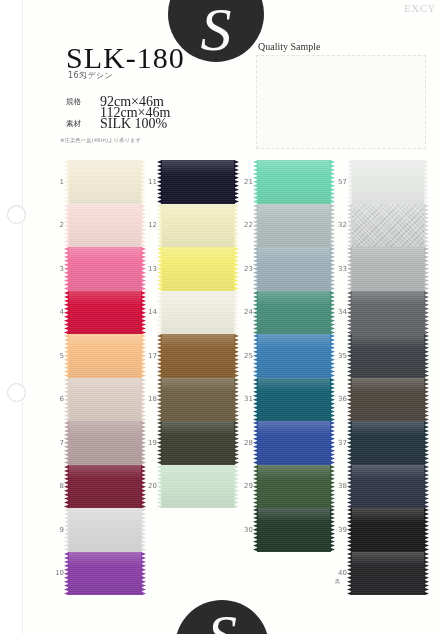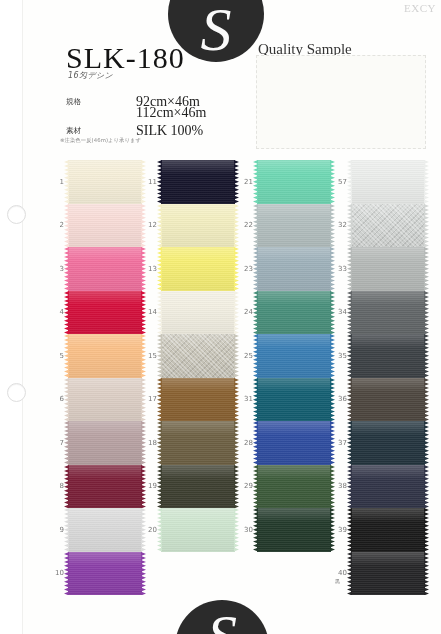--- a/index.html
+++ b/index.html
@@ -56,40 +56,39 @@
   
   .title{
     position:absolute;left:66px;top:41px;
     font-size:30px;letter-spacing:1px;color:#141414;
     font-family:"Liberation Serif",serif;
   }
   .subtitle{
     position:absolute;left:68px;top:70px;
     font-size:8px;color:#5a5a5a;letter-spacing:.4px;
     font-family:"DejaVu Sans",sans-serif;
-    font-style:italic;
   }
   .spec{
     position:absolute;left:66px;top:96px;
     font-size:7.6px;color:#2d2d2d;line-height:11px;
     font-family:"DejaVu Sans",sans-serif;
   }
-  .spec-row{display:flex;gap:36px;}
+  .spec-row{display:flex;}
   .spec-label{width:34px;color:#333;}
   .spec-val{font-family:"Liberation Serif",serif;font-size:14px;color:#222;}
   .note{
     position:absolute;left:60px;top:137px;
     font-size:5.3px;color:#888;letter-spacing:.1px;
     font-family:"DejaVu Sans",sans-serif;
   }
 
   
   .qs-label{
     position:absolute;left:258px;top:41px;
-    font-size:15px;color:#333;font-family:"Liberation Serif",serif;
+    font-size:10px;color:#333;font-family:"Liberation Serif",serif;
   }
   .qs-box{
     position:absolute;left:256px;top:55px;width:168px;height:92px;
     background:#fbfbf8;border:1px dashed #e3e3df;
   }
   .qs-ghost{
     position:absolute;left:0;top:0;right:0;bottom:0;
     opacity:.16;padding:8px 12px;box-sizing:border-box;
     font-size:5px;color:#9a9a9a;line-height:7px;
     font-family:"DejaVu Sans",sans-serif;text-align:center;
@@ -164,21 +163,21 @@
 
   <div class="spec">
     <div class="spec-row">
       <span class="spec-label">規格</span>
       <span class="spec-val">92cm×46m</span>
     </div>
     <div class="spec-row">
       <span class="spec-label"></span>
       <span class="spec-val">112cm×46m</span>
     </div>
-    <div class="spec-row" style="margin-top:7px">
+    <div class="spec-row" style="">
       <span class="spec-label">素材</span>
       <span class="spec-val">SILK 100%</span>
     </div>
   </div>
 
   <div class="note">※注染色一反(46m)より承ります</div>
 
   <div class="qs-label">Quality Sample</div>
   <div class="qs-box">
     <div class="qs-ghost"></div>
@@ -392,35 +391,20 @@
             </div>
             <div class="zig l"><svg width="5" height="43.5" viewBox="0 0 5 43.5" preserveAspectRatio="none">
             <polygon points="5,0 0,1.98 5,3.95 0,5.93 5,7.91 0,9.89 5,11.86 0,13.84 5,15.82 0,17.80 5,19.77 0,21.75 5,23.73 0,25.70 5,27.68 0,29.66 5,31.64 0,33.61 5,35.59 0,37.57 5,39.55 0,41.52 5,43.50 5,43.5" fill="#f3f0e3"></polygon>
               </svg></div>
             <div class="zig r"><svg width="5" height="43.5" viewBox="0 0 5 43.5" preserveAspectRatio="none">
             <polygon points="0,0 5,1.98 0,3.95 5,5.93 0,7.91 5,9.89 0,11.86 5,13.84 0,15.82 5,17.80 0,19.77 5,21.75 0,23.73 5,25.70 0,27.68 5,29.66 0,31.64 5,33.61 0,35.59 5,37.57 0,39.55 5,41.52 0,43.50 0,43.5" fill="#f3f0e3"></polygon>
               </svg></div>
           </div>
         </div>
         <div class="sw-row">
-          <div class="sw-num">15</div>
-          <div class="sw-chip">
-            <div class="fab" style="background: rgb(201, 198, 186);">
-              <div class="mottle"></div>
-              <div class="sheen"></div>
-            </div>
-            <div class="zig l"><svg width="5" height="43.5" viewBox="0 0 5 43.5" preserveAspectRatio="none">
-            <polygon points="5,0 0,1.98 5,3.95 0,5.93 5,7.91 0,9.89 5,11.86 0,13.84 5,15.82 0,17.80 5,19.77 0,21.75 5,23.73 0,25.70 5,27.68 0,29.66 5,31.64 0,33.61 5,35.59 0,37.57 5,39.55 0,41.52 5,43.50 5,43.5" fill="#c9c6ba"></polygon>
-              </svg></div>
-            <div class="zig r"><svg width="5" height="43.5" viewBox="0 0 5 43.5" preserveAspectRatio="none">
-            <polygon points="0,0 5,1.98 0,3.95 5,5.93 0,7.91 5,9.89 0,11.86 5,13.84 0,15.82 5,17.80 0,19.77 5,21.75 0,23.73 5,25.70 0,27.68 5,29.66 0,31.64 5,33.61 0,35.59 5,37.57 0,39.55 5,41.52 0,43.50 0,43.5" fill="#c9c6ba"></polygon>
-              </svg></div>
-          </div>
-        </div>
-        <div class="sw-row">
           <div class="sw-num">17</div>
           <div class="sw-chip">
             <div class="fab" style="background: rgb(138, 98, 50);">
               <div class="weave"></div>
               <div class="sheen"></div>
             </div>
             <div class="zig l"><svg width="5" height="43.5" viewBox="0 0 5 43.5" preserveAspectRatio="none">
             <polygon points="5,0 0,1.98 5,3.95 0,5.93 5,7.91 0,9.89 5,11.86 0,13.84 5,15.82 0,17.80 5,19.77 0,21.75 5,23.73 0,25.70 5,27.68 0,29.66 5,31.64 0,33.61 5,35.59 0,37.57 5,39.55 0,41.52 5,43.50 5,43.5" fill="#8a6232"></polygon>
               </svg></div>
             <div class="zig r"><svg width="5" height="43.5" viewBox="0 0 5 43.5" preserveAspectRatio="none">

